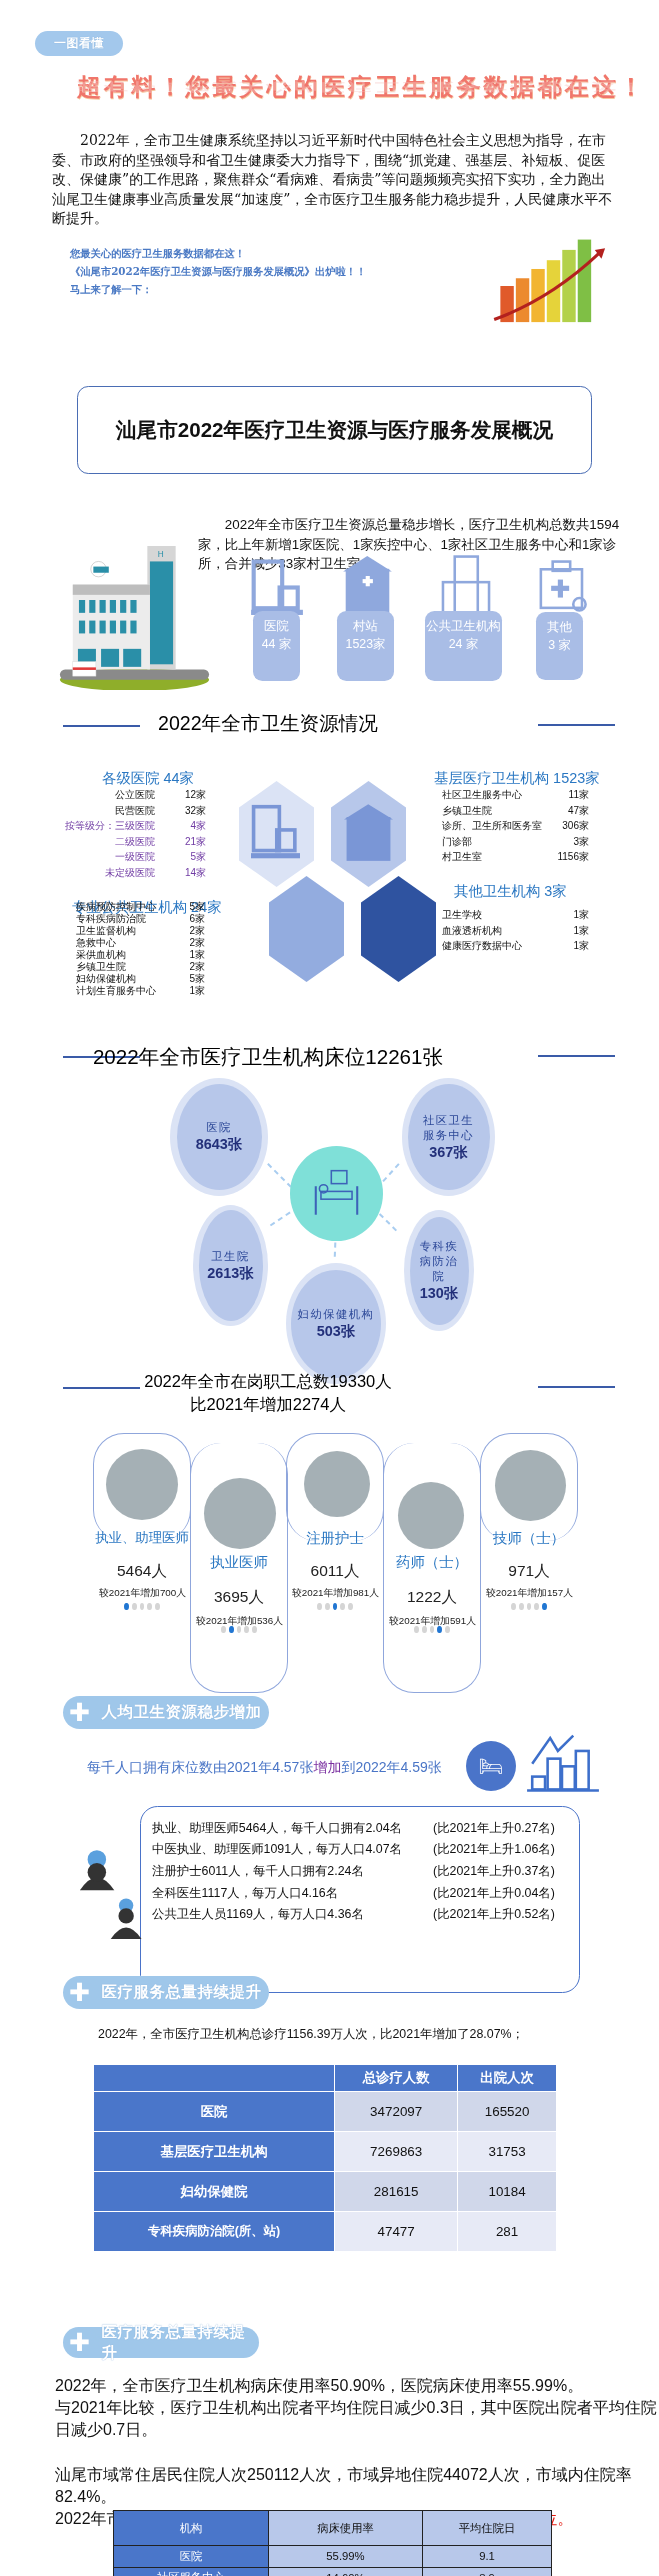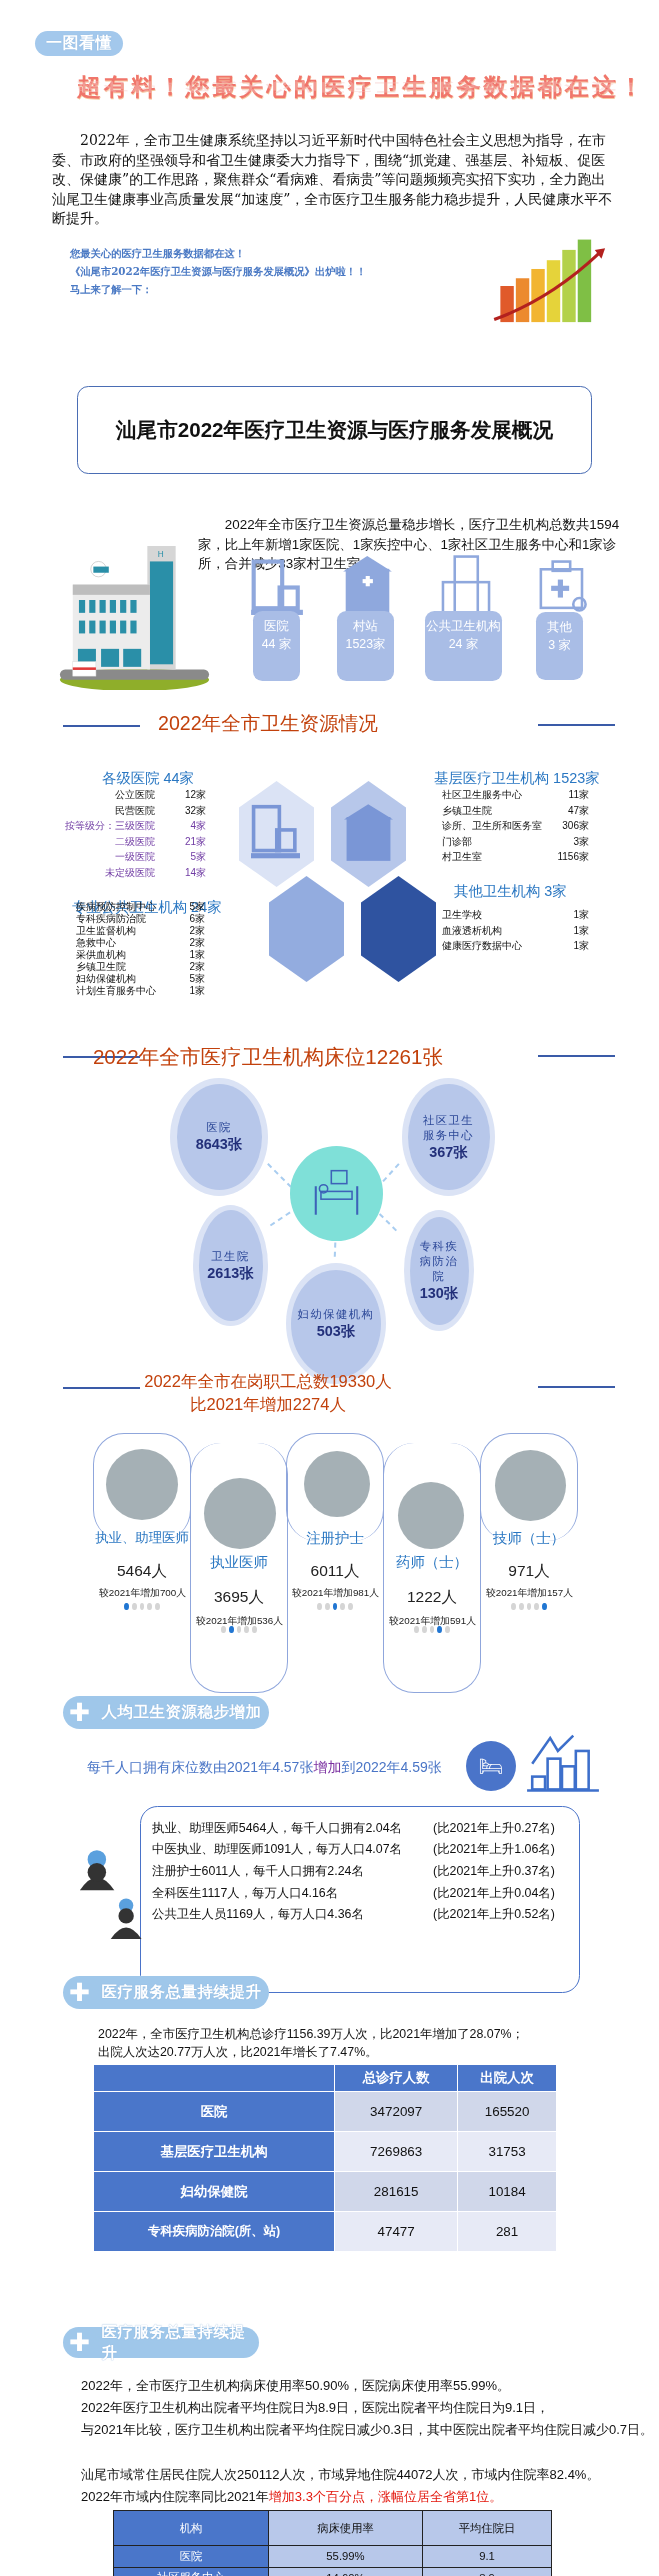--- a/index.html
+++ b/index.html
@@ -1,21 +1,21 @@
 <!DOCTYPE html>
 <html style="font-size:8.2px"><head>
 <meta charset="utf-8">
 <style>
 *{box-sizing:border-box;margin:0;padding:0}
 body{width:659px;height:3786px;background:#fff;font-family:"Liberation Sans","DejaVu Sans",sans-serif;color:#111;position:relative;overflow:hidden}
 .abs{position:absolute}
 .pill{position:absolute;background:#9fc7ea;border-radius:20.6px;color:#fff;font-weight:bold;display:flex;align-items:center}
 .pill .plus{font-size:25px;margin-left:-2.1px;margin-right:11.3px;color:#fff;font-weight:bold;line-height:1}
 .pill span.t{font-size:15.5px;letter-spacing:0.5px;text-shadow:0 0 1px #7aa7d6}
-.sec-title{position:absolute;left:0;width:536px;text-align:center;color:#c2410c;font-size:19.6px}
+.sec-title{position:absolute;left:0;width:536px;text-align:center;color:#000000;font-size:19.6px}
 .hline{position:absolute;height:1.5px;background:#3a5ba8;width:77px}
 .hero-title{position:absolute;left:77px;top:71px;font-size:24px;font-weight:bold;color:#f0756b;letter-spacing:3.1px;font-family:"DejaVu Serif",serif;text-shadow:0.5px 0.5px 0 #f6c9a0}
 .hero-reflect{position:absolute;left:77px;top:95px;font-size:24px;font-weight:bold;color:#f6c5c2;letter-spacing:3.1px;font-family:"DejaVu Serif",serif;transform:scaleY(-0.5);opacity:.45;transform-origin:top}
 .intro{position:absolute;left:52px;top:131px;width:567px;font-size:14px;line-height:19.6px;text-indent:2em;font-family:"DejaVu Serif",serif;color:#111}
 .blue-note{position:absolute;left:70px;top:244px;color:#4a79c4;font-size:10.3px;line-height:18px;font-family:"DejaVu Serif",serif;font-weight:bold}
 .box-title{position:absolute;left:77px;top:386px;width:515px;height:88px;border:1px solid #4a6db4;border-radius:11.3px;display:flex;align-items:center;justify-content:center;font-size:20.6px;font-weight:bold}
 .p{position:absolute;font-size:12.4px;line-height:18.5px}
 .cat-card{position:absolute;background:#a9bde6;color:#fff;border-radius:9.3px;text-align:center;font-size:12.4px;line-height:17.5px;padding-top:7.2px}
 .res-h{position:absolute;color:#2a77c2;font-size:14.4px}
 .res-list{position:absolute;font-size:10px;line-height:15.5px}
@@ -43,21 +43,21 @@
 .t1 .r2{background:#e7eaf6}
 .t2 td{height:21.6px;text-align:center;font-size:11.3px;border:0.5px solid #222}
 .t2 .h{background:#4a76ca;color:#fff}
 .t2 .c{background:#b8c8ea}
 .red{color:#e3170d}
 </style>
 </head>
 <body>
 
 <div class="pill" style="left:35px;top:31px;width:88px;height:25px;justify-content:center;background:#a3c8ec">
-  <span class="t" style="font-size:16px">一图看懂</span>
+  <span class="t" style="font-size:12px">一图看懂</span>
 </div>
 <div class="hero-title">超有料！您最关心的医疗卫生服务数据都在这！</div>
 <div class="hero-reflect">超有料！您最关心的医疗卫生服务数据都在这！</div>
 <div class="intro">2022年，全市卫生健康系统坚持以习近平新时代中国特色社会主义思想为指导，在市委、市政府的坚强领导和省卫生健康委大力指导下，围绕“抓党建、强基层、补短板、促医改、保健康”的工作思路，聚焦群众“看病难、看病贵”等问题频频亮实招下实功，全力跑出汕尾卫生健康事业高质量发展“加速度”，全市医疗卫生服务能力稳步提升，人民健康水平不断提升。</div>
 <div class="blue-note">
   <div>您最关心的医疗卫生服务数据都在这！</div>
   <div>《汕尾市2022年医疗卫生资源与医疗服务发展概况》出炉啦！！</div>
   <div>马上来了解一下：</div>
 </div>
 <svg class="abs" style="left:489px;top:237px" width="129" height="98" viewBox="0 0 250 190">
@@ -448,21 +448,20 @@
     <span class="a">公共卫生人员1169人，每万人口4.36名</span>
     <span>(比2021年上升0.52名)</span>
   </div>
 
 <div class="pill" style="left:63px;top:1976px;width:206px;height:33px">
   <span class="plus" style="margin-left:6.2px">✚</span>
     <span class="t">医疗服务总量持续提升</span>
 </div>
 <div class="p" style="left:98px;top:2026px;font-size:12.4px;line-height:17.5px">
   <div>2022年，全市医疗卫生机构总诊疗1156.39万人次，比2021年增加了28.07%；</div>
-  <div>出院人次达20.77万人次，比2021年增长了7.47%。</div>
 </div>
 <table class="t1 abs" style="left:93px;top:2064px;width:464px">
   <tbody>
       <tr>
     <td class="h" style="height:27px"></td>
     <td class="h" style="height:27px">总诊疗人数</td>
     <td class="h" style="height:27px">出院人次</td>
   </tr>
   <tr>
     <td class="h">医院</td>
@@ -484,23 +483,22 @@
     <td class="r2">47477</td>
     <td class="r2">281</td>
   </tr>
 </tbody>
   </table>
 
 <div class="pill" style="left:63px;top:2327px;width:196px;height:31px">
   <span class="plus" style="margin-left:6.2px">✚</span>
     <span class="t">医疗服务总量持续提升</span>
 </div>
-<div class="p" style="left:81px;top:2375px;font-size:13px;line-height:22px">
+<div class="p" style="left:55px;top:2375px;font-size:16px;line-height:22px">
   <div>2022年，全市医疗卫生机构病床使用率50.90%，医院病床使用率55.99%。</div>
-  <div>2022年医疗卫生机构出院者平均住院日为8.9日，医院出院者平均住院日为9.1日，</div>
   <div>与2021年比较，医疗卫生机构出院者平均住院日减少0.3日，其中医院出院者平均住院日减少0.7日。</div>
   <div style="height:23px"></div>
   <div>汕尾市域常住居民住院人次250112人次，市域异地住院44072人次，市域内住院率82.4%。</div>
   <div><span>2022年市域内住院率同比2021年</span><span class="red">增加3.3个百分点，涨幅位居全省第1位。</span></div>
 </div>
 <table class="t2 abs" style="left:113px;top:2510px;width:439px">
   <tbody>
       <tr>
     <td class="h" style="height:33px;width:155px">机构</td>
     <td class="c" style="height:35px">病床使用率</td>

